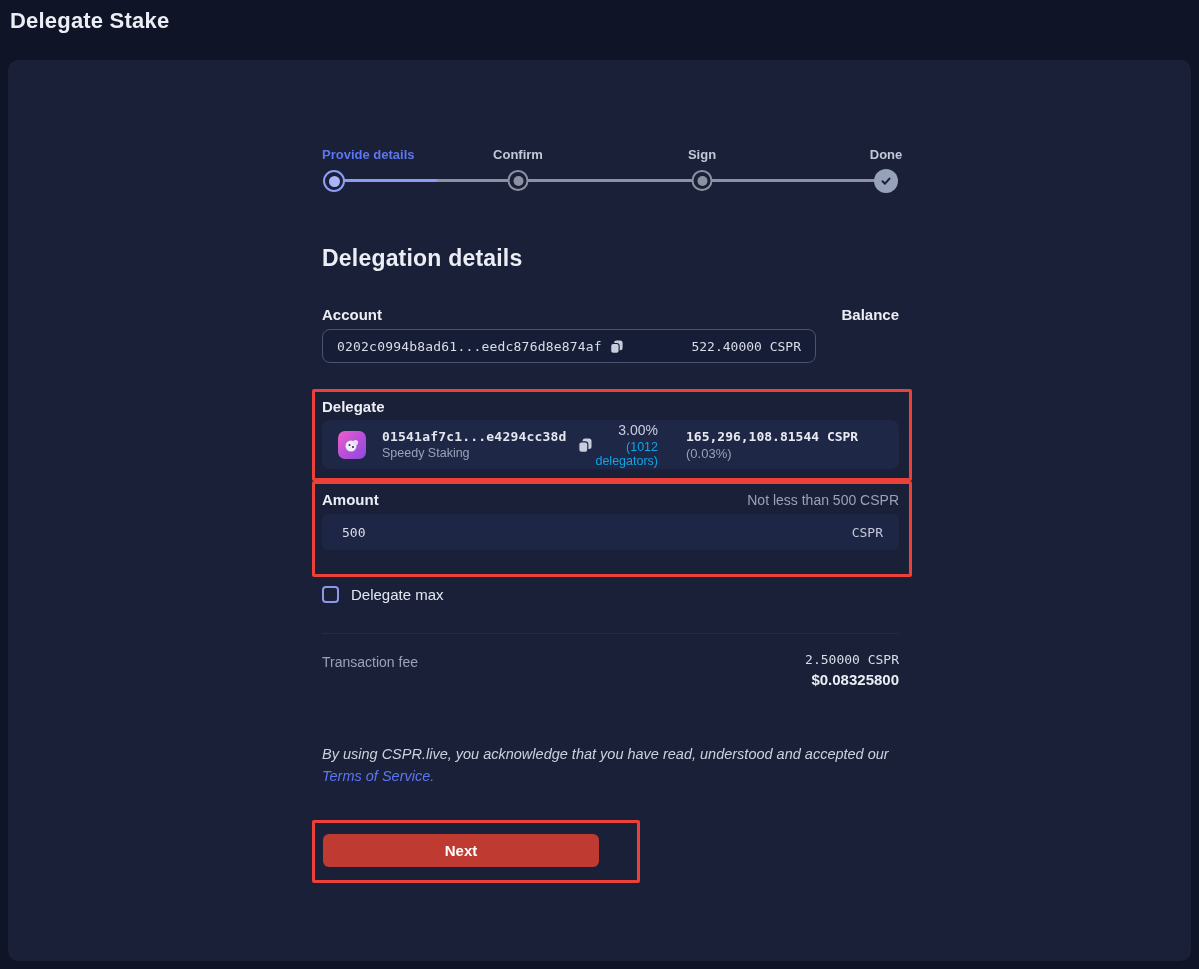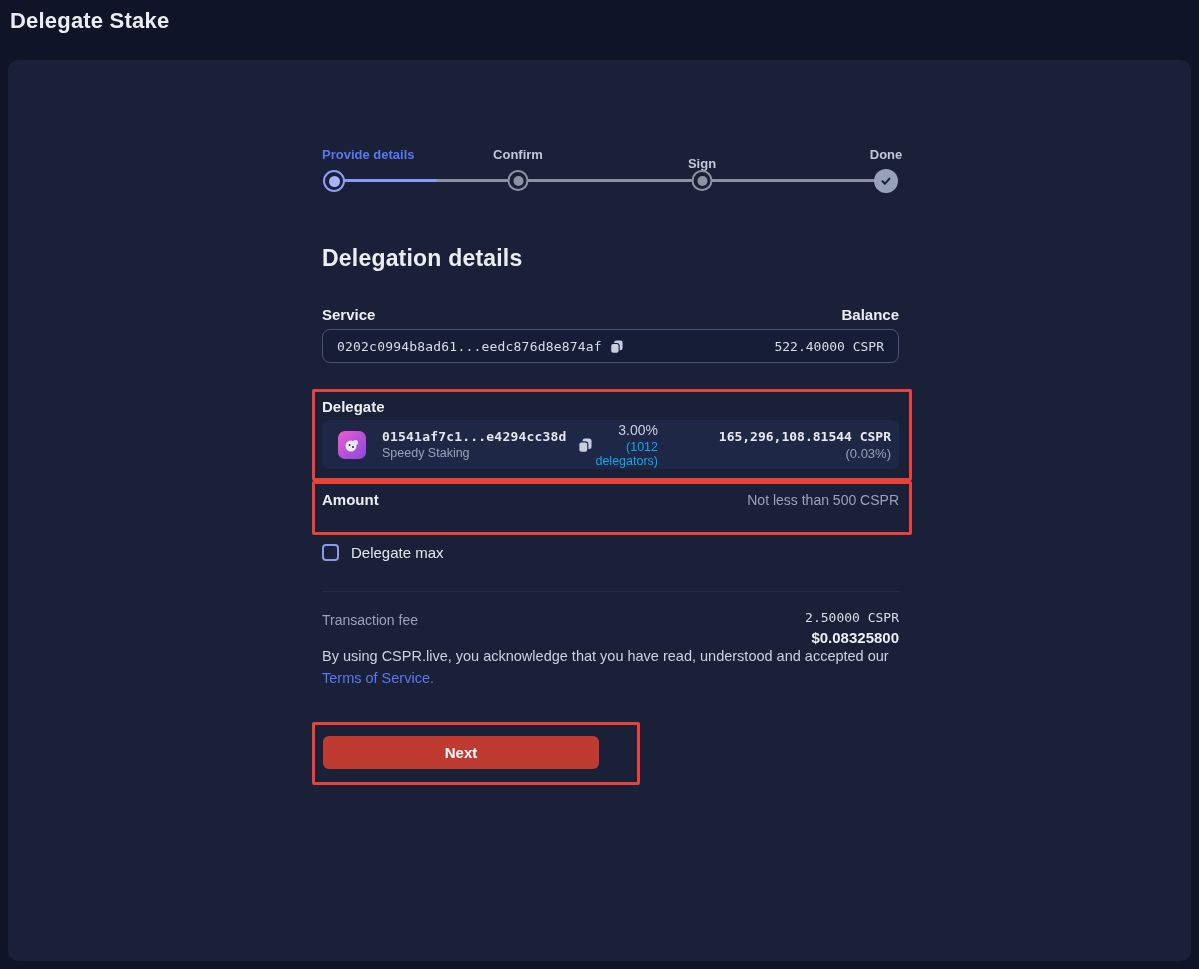--- a/index.html
+++ b/index.html
@@ -20,21 +20,21 @@
   }
   .content { position:absolute; left:314px; top:0; width:600px; }
   .col { width:577px; }
 
   
   .stepper { position:relative; margin-top:87px; height:46px; width:577px; }
   .step-label { position:absolute; top:0; font-size:13px; font-weight:600; color:#c3c8d8; white-space:nowrap; }
   .step-label.active { color:#5b76f0; }
   .lbl-0 { left:0; }
   .lbl-1 { left:196px; transform:translateX(-50%); }
-  .lbl-2 { left:380px; transform:translateX(-50%);margin-top:9px; }
+  .lbl-2 { left:380px; transform:translateX(-50%); }
   .lbl-3 { left:564px; transform:translateX(-50%); }
   .track { position:absolute; top:32px; left:12px; width:552px; height:3px; background:#8d92a3; border-radius:2px; }
   .track-progress { position:absolute; top:32px; left:12px; width:103px; height:3px; background:#8d9bf7; border-radius:2px; }
   .step-circle { position:absolute; top:23px; transform:translateX(-50%); }
   .c-0 { left:12px; } .c-1 { left:196px; } .c-2 { left:380px; } .c-3 { left:564px; }
   .circle-active {
     width:22px; height:22px; border-radius:50%;
     border:2px solid #8f9cf7; background:#1a2038;
     display:flex; align-items:center; justify-content:center;
   }
@@ -52,21 +52,21 @@
 
   
   h1.details-heading { margin-top:52px; font-size:23px; font-weight:700; color:#eceef5; letter-spacing:.2px; }
   .field-head { display:flex; justify-content:space-between; align-items:baseline; margin-top:34px; }
   .field-label { font-size:15px; font-weight:700; color:#eceef5; }
   .field-hint { font-size:14px; color:#9aa1b8; }
   .mono { font-family:"DejaVu Sans Mono", monospace; }
 
   
   .account-field {
-    margin-top:6px; width:577px; height:34px;
+    margin-top:6px; width:494px; height:34px;
     background:#161d36; border:1px solid #4a5375; border-radius:8px;
     display:flex; align-items:center; padding:0 14px;
   }
   .account-address { font-size:13px; color:#d9dde8; letter-spacing:.2px; }
   .copy-btn { display:inline-flex; margin-left:7px; cursor:pointer; }
   .account-balance { margin-left:auto; font-size:13px; color:#d9dde8; }
 
   
   .annotation { border:3px solid #ea4239; border-radius:2px; margin-left:-10px; }
   .validator-annotation { margin-top:26px; width:600px; padding:6px 10px 9px 7px; }
@@ -84,21 +84,21 @@
     background:linear-gradient(135deg,#ef5ecb 0%,#b44fd9 55%,#8a4be0 100%);
     display:flex; align-items:center; justify-content:center;
   }
   .validator-id-col { margin-left:16px; display:flex; flex-direction:column; justify-content:flex-start; }
   .validator-hash { font-size:13px; font-weight:700; color:#e4e7f0; letter-spacing:.2px; }
   .validator-name { font-size:12.5px; color:#9aa1b8; margin-top:2px; }
   .validator-copy { margin-left:10px; align-self:center; }
   .validator-fee-col { margin-left:auto; text-align:right; }
   .validator-fee { font-size:14px; color:#c9cede; }
   .validator-delegators { font-size:12.5px; color:#0ea5e9; margin-top:2px; }
-  .validator-total-col { margin-left:28px; text-align:right; min-width:205px; }
+  .validator-total-col { margin-left:28px; min-width:205px; }
   .validator-total { font-size:13px; font-weight:700; color:#e9ebf3; }
   .validator-share { font-size:13px; color:#9aa1b8; margin-top:2px; }
 
   
   .amount-input-wrap {
     margin-top:6px; width:577px; height:36px;
     background:#1e2645; border-radius:6px;
     display:flex; align-items:center; padding:0 16px 0 20px;
   }
   .amount-input {
@@ -115,21 +115,21 @@
 
   
   .divider { margin-top:30px; width:577px; height:1px; background:#242b49; }
   .fee-row { margin-top:18px; display:flex; justify-content:space-between; width:577px; }
   .fee-label { font-size:14px; color:#9aa1b8; padding-top:2px; }
   .fee-values { text-align:right; }
   .fee-cspr { font-size:13px; color:#d9dde8; }
   .fee-usd { margin-top:4px; font-size:15px; font-weight:700; color:#eceef5; }
 
   
-  .terms { width:577px; font-size:14.5px; line-height:21.5px; color:#ccd1de; }
+  .terms { margin-top:56px; width:577px; font-size:14.5px; line-height:21.5px; color:#ccd1de;font-style:italic; }
   .terms a { color:#5b76f0; text-decoration:none; cursor:pointer; }
 
   
   .next-button {
     width:276px; height:33px; border:none; border-radius:6px;
     background:#bf3a30; color:#ffffff; font-family:"Liberation Sans", sans-serif;
     font-size:15px; font-weight:700; cursor:pointer; display:block;
   }
 </style>
 </head>
@@ -171,21 +171,21 @@
                   <path d="M3.5 7.2 L6 9.7 L10.5 4.6" stroke="#1a2038" stroke-width="2" fill="none" stroke-linecap="round" stroke-linejoin="round"></path>
                 </svg>
             </span>
           </div>
         </div>
       </div>
 
       <h1 class="details-heading">Delegation details</h1>
 
       <div class="field-head col">
-        <span class="field-label">Service</span>
+        <span class="field-label">Account</span>
         <span class="field-label">Balance</span>
       </div>
       <div class="account-field">
         <span class="account-address mono">0202c0994b8ad61...eedc876d8e874af</span>
         <span class="copy-btn">
           <svg width="15" height="15" viewBox="0 0 16 16">
             <rect x="5.5" y="1.5" width="9" height="10.5" rx="2.5" fill="#c9cede"></rect>
             <rect x="1.8" y="4.8" width="9" height="10.5" rx="2.5" fill="#c9cede" stroke="#161d36" stroke-width="1.2"></rect>
           </svg>
         </span>
@@ -222,20 +222,24 @@
             <div class="validator-share">(0.03%)</div>
           </div>
         </div>
       </div>
 
       <div class="annotation amount-annotation">
         <div class="field-head" style="margin-top:0;">
           <span class="field-label">Amount</span>
           <span class="field-hint">Not less than 500 CSPR</span>
         </div>
+        <div class="amount-input-wrap">
+          <input class="amount-input" type="text" value="500" style="">
+          <span class="amount-currency mono">CSPR</span>
+        </div>
       </div>
 
       <div class="checkbox-row">
         <span class="checkbox-box"></span>
         <span class="checkbox-label">Delegate max</span>
       </div>
 
       <div class="divider"></div>
 
       <div class="fee-row">

